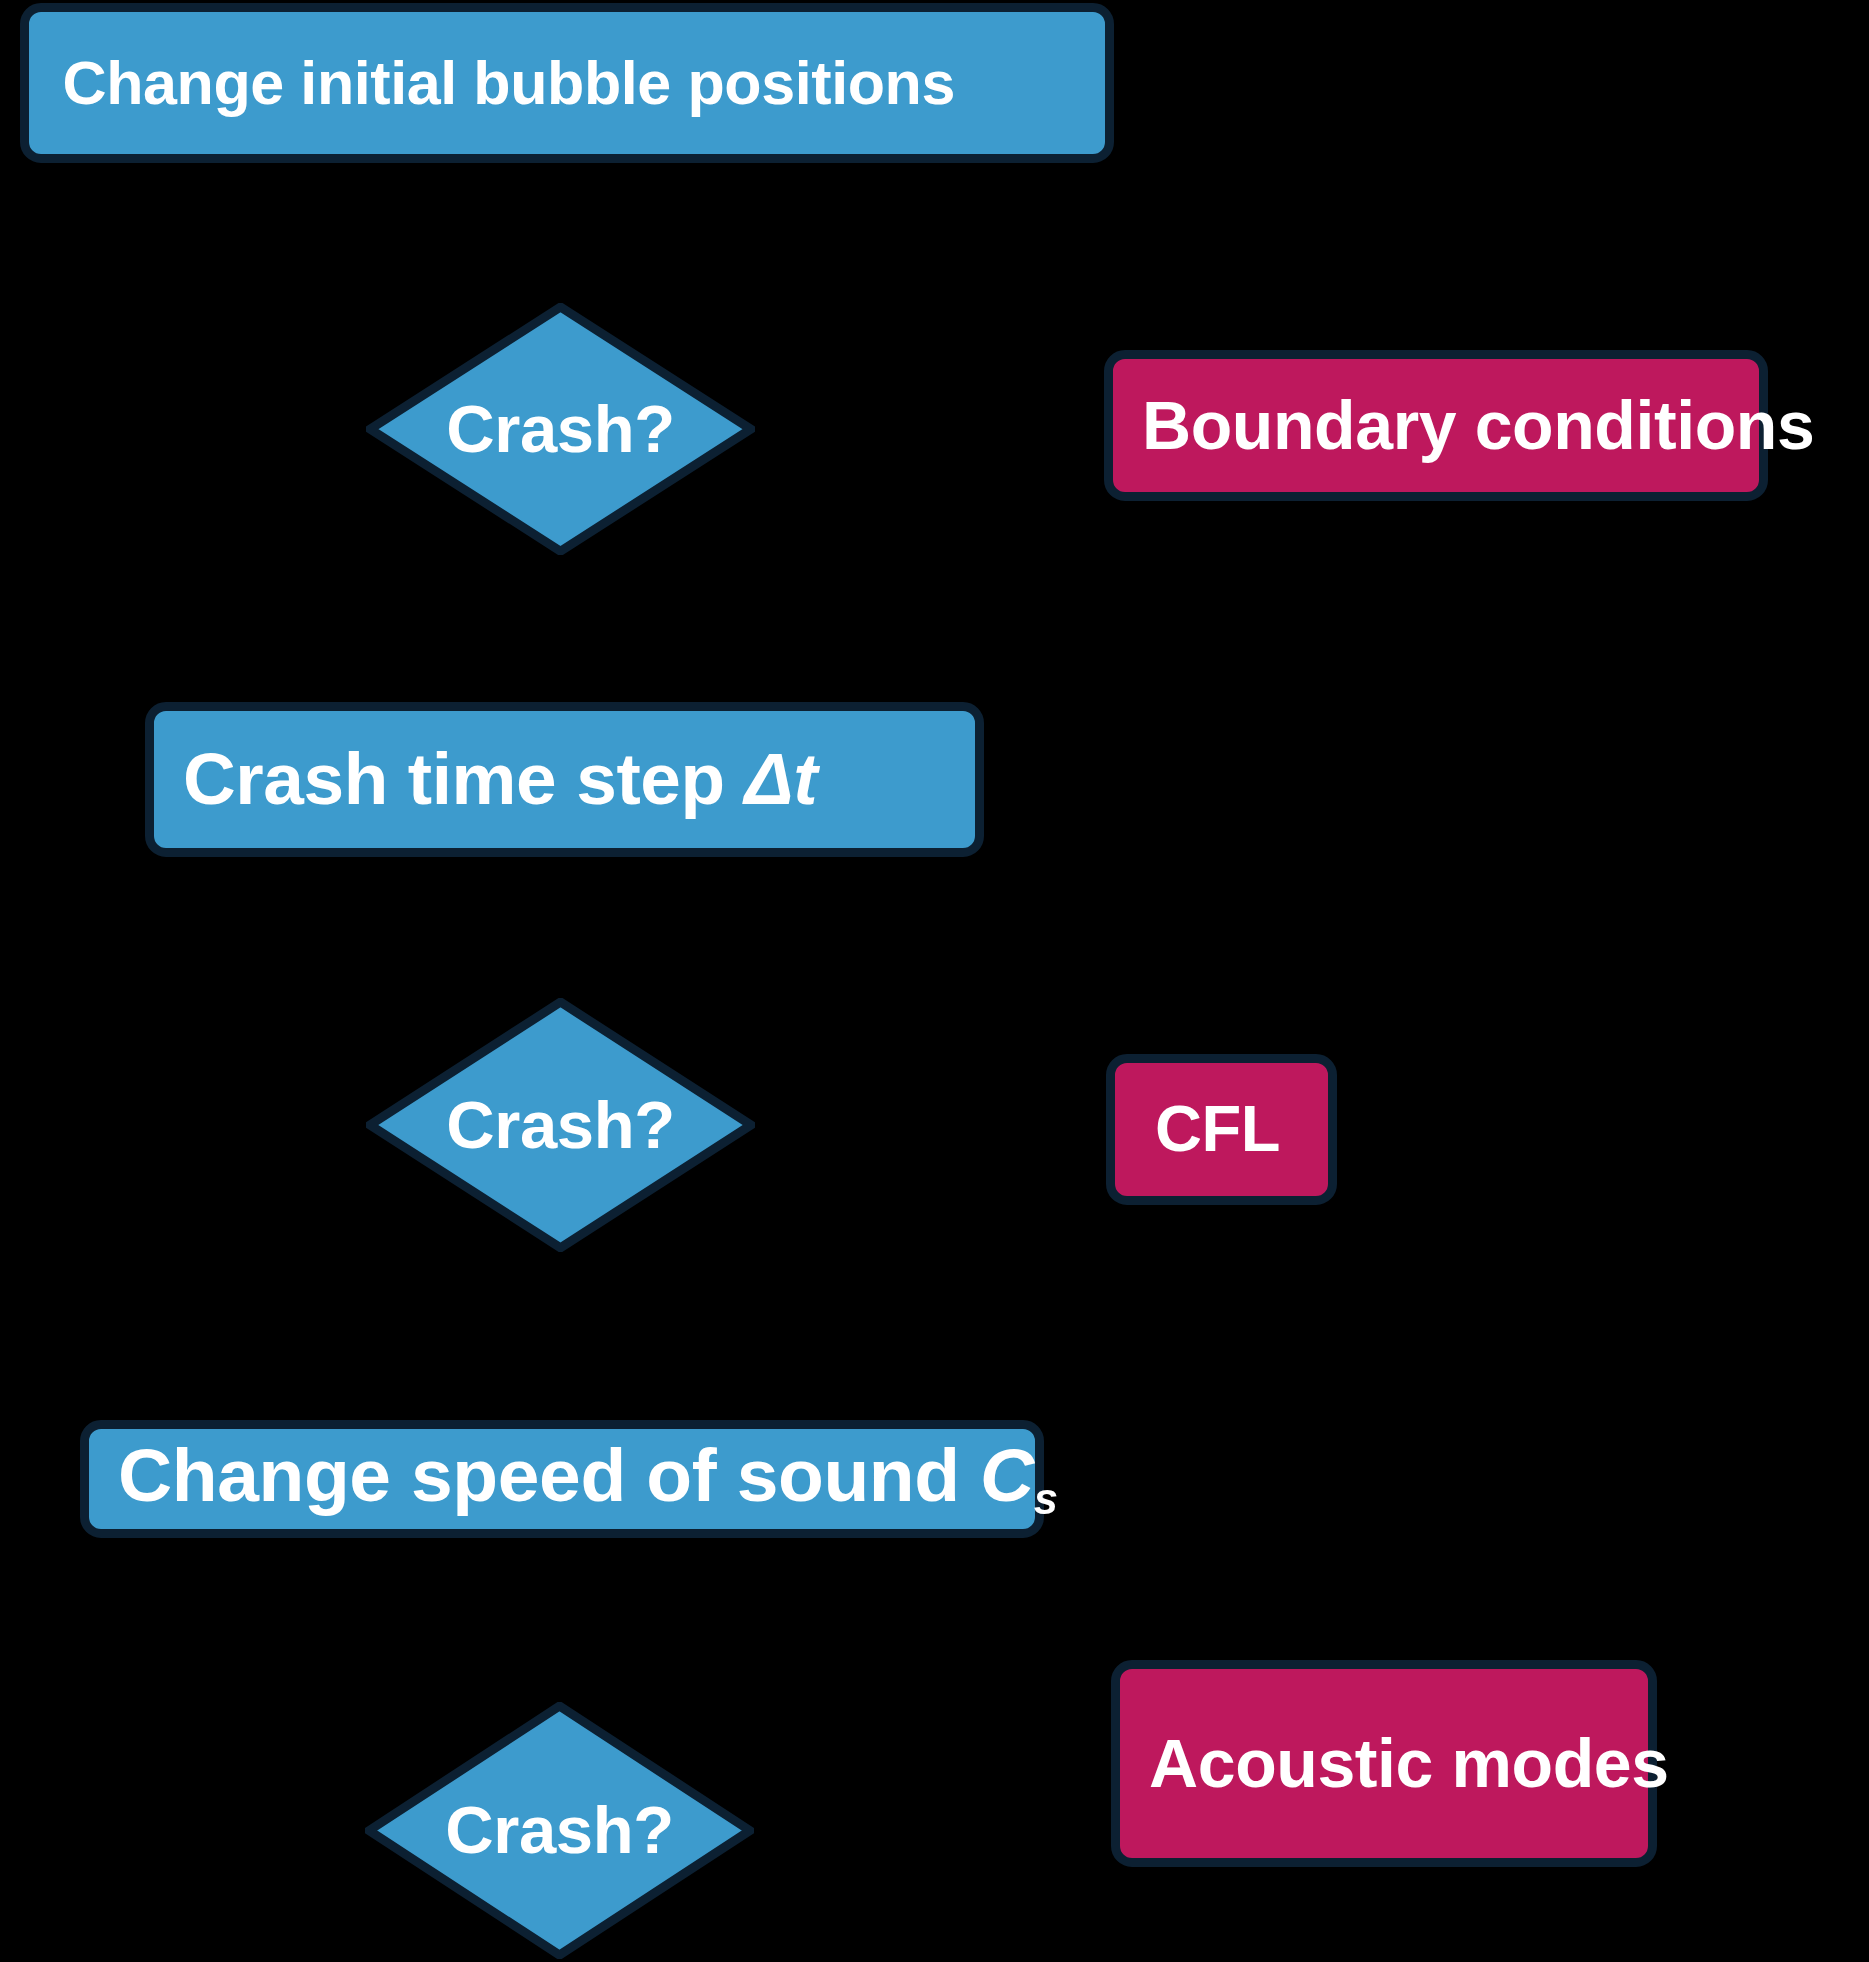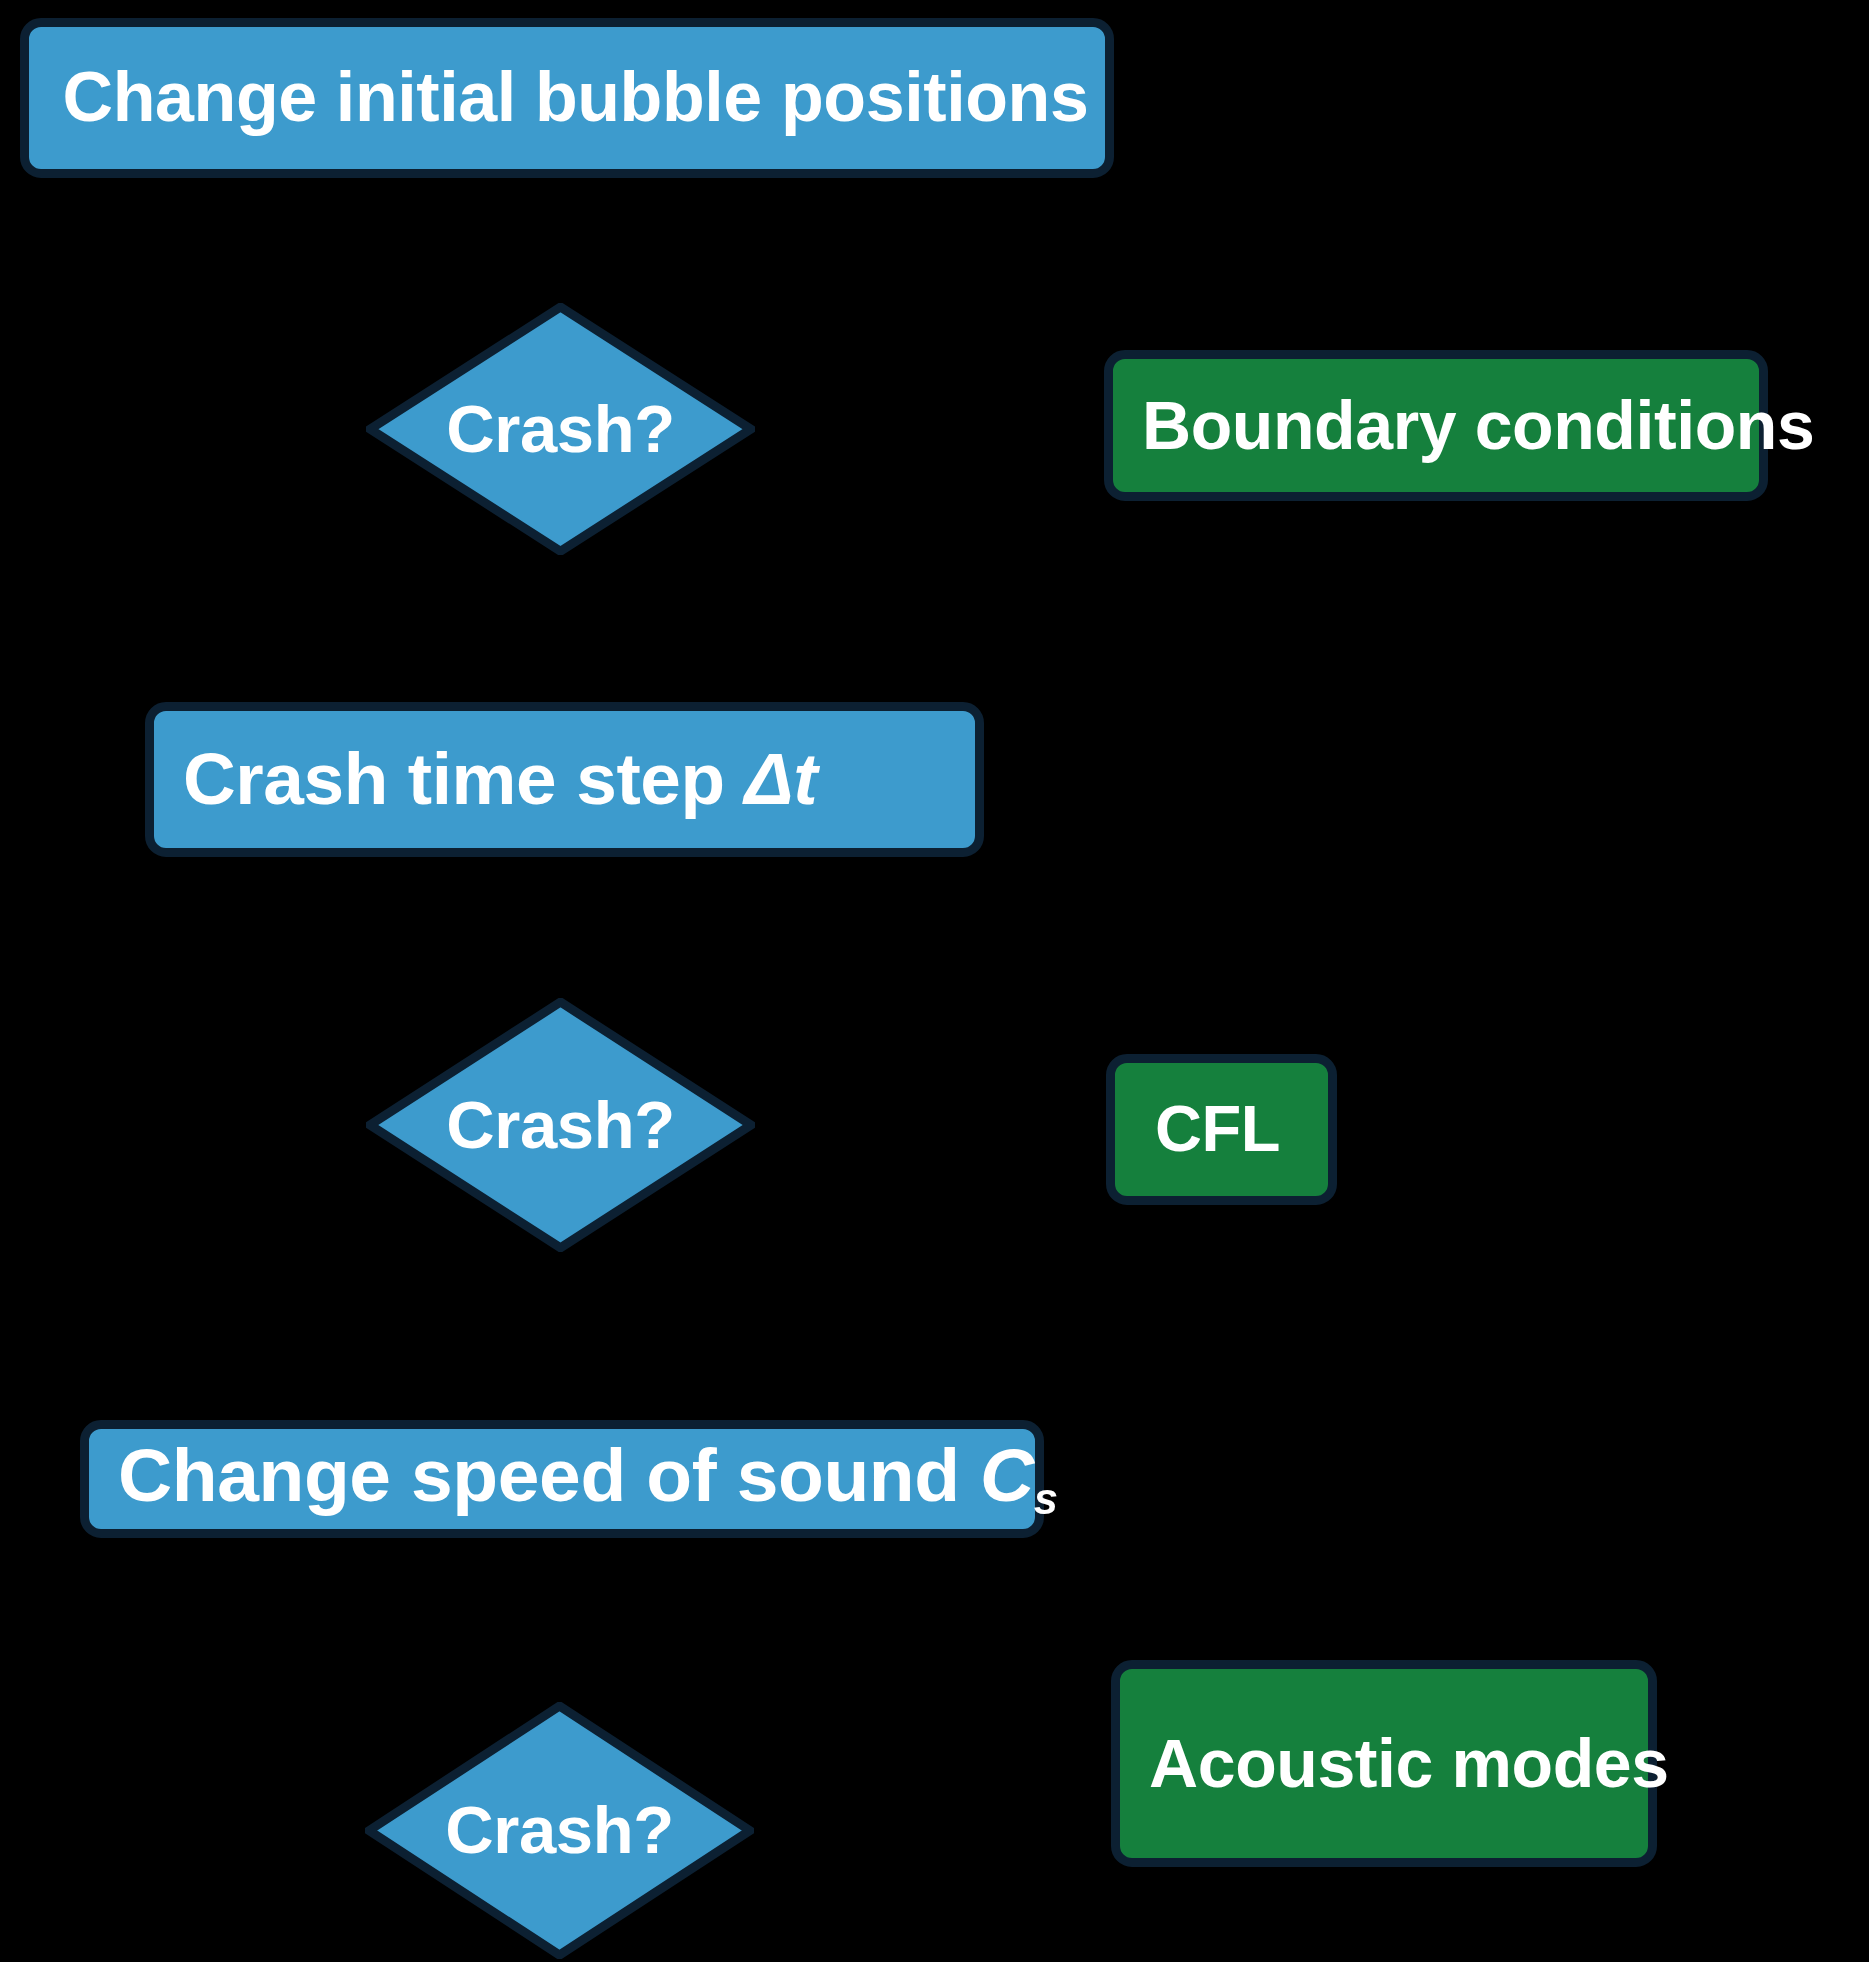--- a/index.html
+++ b/index.html
@@ -42,41 +42,41 @@
   }
 
   .box .label {
     display: block;
     width: 100%;
     padding: 0 29px;
     white-space: nowrap;
   }
 
   .box-blue { background: #3D9BCD; }
-  .box-green { background: #15803d; }
+  .box-green { background: #be185d; }
 
   
   .diamond {
     justify-content: center;
   }
   .diamond .diamond-shape {
     position: absolute;
     inset: 0;
   }
   .diamond .label {
     position: relative;
     z-index: 2;
     white-space: nowrap;
   }
 
   
   #n-initial-positions {
-    left: 19.5px;  top: 18px;
+    left: 19.5px;  top: 3px;
     width: 1094px; height: 160px;
-    font-size: 70px;
+    font-size: 61px;
   }
   #n-initial-positions .label { padding-left: 34px; }
 
   #n-crash-1 {
     left: 366px; top: 303px;
     width: 389px; height: 252px;
     font-size: 67px;
   }
 
   #n-boundary-conditions {

